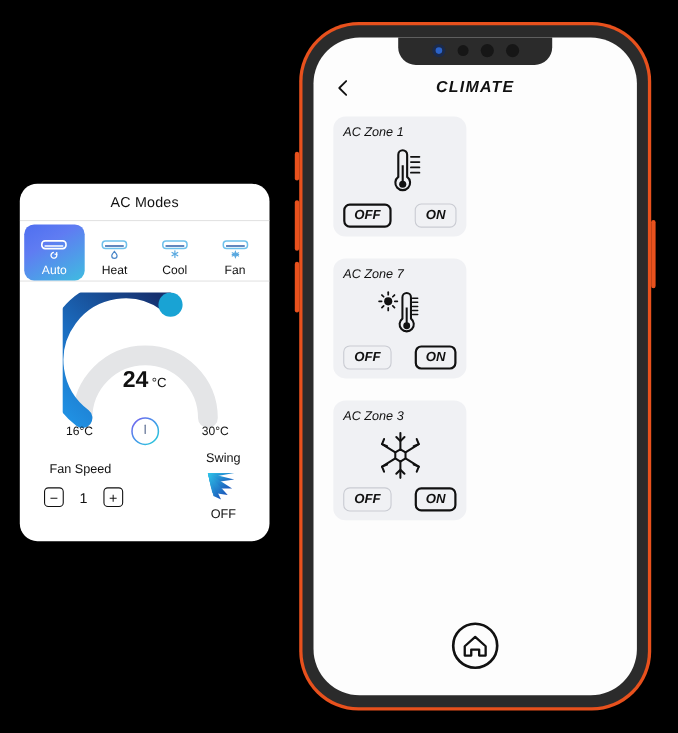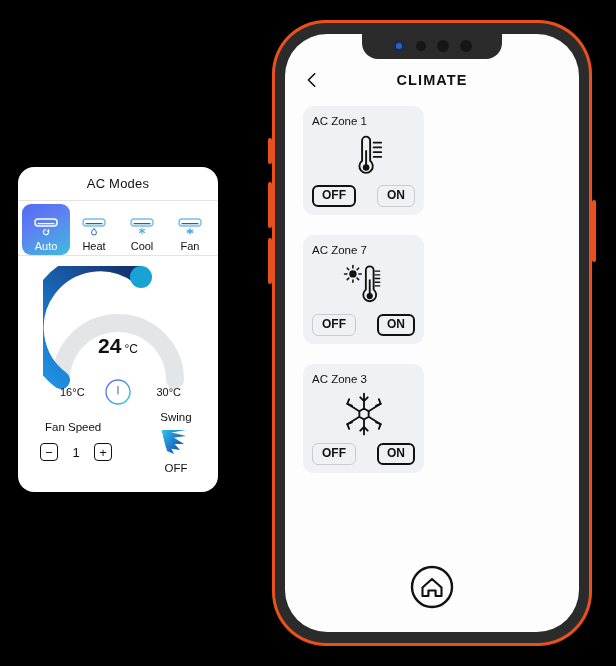--- a/index.html
+++ b/index.html
@@ -8,21 +8,21 @@
     background: #000000;
     font-family: "Liberation Sans", sans-serif;
     overflow: hidden;
   }
   #stage { position: relative; width: 616px; height: 666px; background: #000; }
 
   
   #ac-panel {
     position: absolute;
     left: 18px; top: 167px;
-    width: 200px; height: 325px;
+    width: 227px; height: 325px;
     background: #ffffff;
     border-radius: 16px;
     overflow: hidden;
   }
   #ac-panel-header {
     height: 34px;
     display: flex; align-items: center; justify-content: center;
     border-bottom: 1px solid #e3e3e3;
   }
   #ac-panel-header .title { font-size: 13px; color: #111; letter-spacing: .2px; }
@@ -88,20 +88,21 @@
   #swing .sw-state { font-size: 11.5px; color: #111; margin-top: 1px; }
   #swing-ico { height: 38px; display:flex; align-items:center; justify-content:center; }
 
   
   #phone {
     position: absolute; left: 272px; top: 20px;
     width: 320px; height: 626px;
     border-radius: 54px;
     background: #e8511d;
     padding: 3px;
+    font-style: italic;
   }
   #phone-bezel {
     width: 100%; height: 100%;
     border-radius: 51px;
     background: #2b2b2b;
     padding: 11px 10px;
     position: relative;
   }
   #phone-screen {
     width: 100%; height: 100%;

